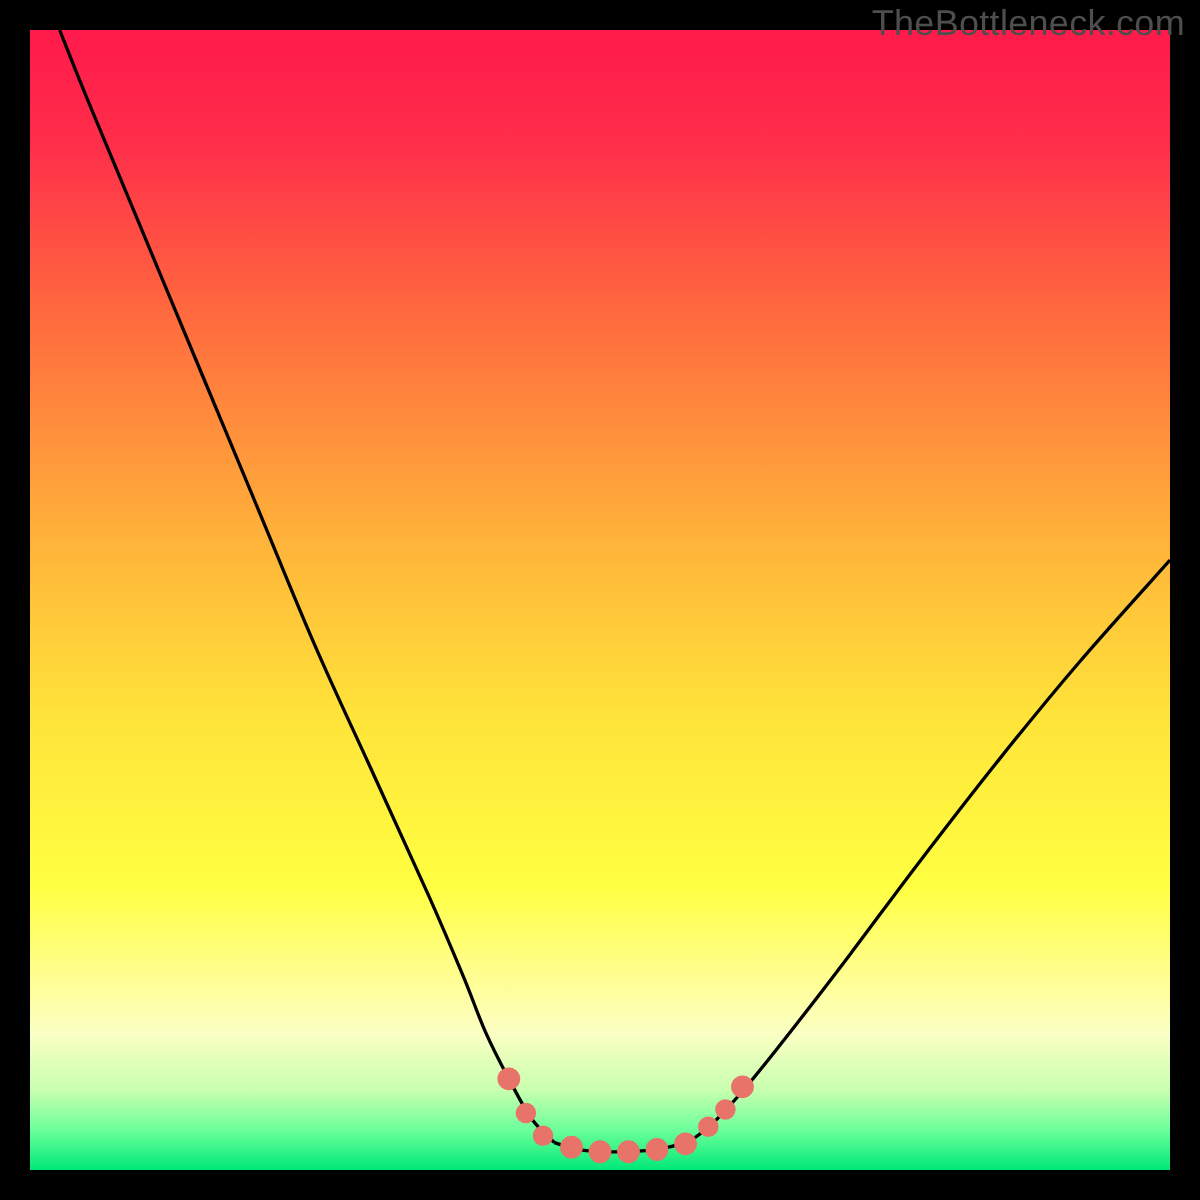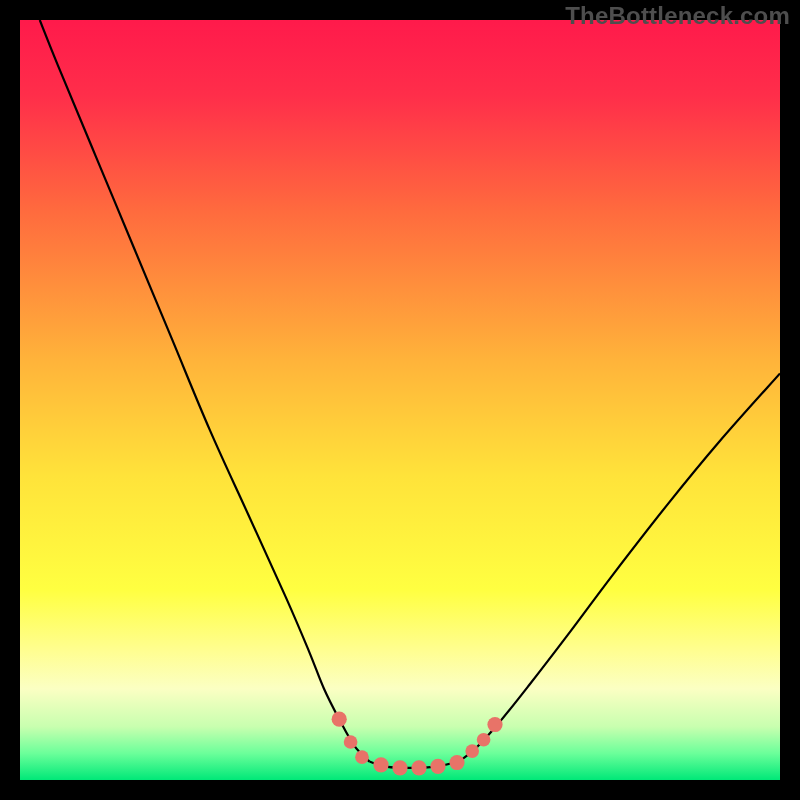--- a/index.html
+++ b/index.html
@@ -25,21 +25,21 @@
     top: 20px;
     width: 760px;
     height: 760px;
   }
   .watermark {
     position: absolute;
     top: 2px;
     right: 10px;
     color: #4e4e4e;
     font-size: 24px;
-    font-weight: 700;
+    font-weight: 400;
     letter-spacing: 0.2px;
     user-select: none;
   }
 </style>
 </head>
 <body>
 
 <div class="frame">
   <svg class="plot" viewBox="0 0 100 100" preserveAspectRatio="none">
     <defs>

